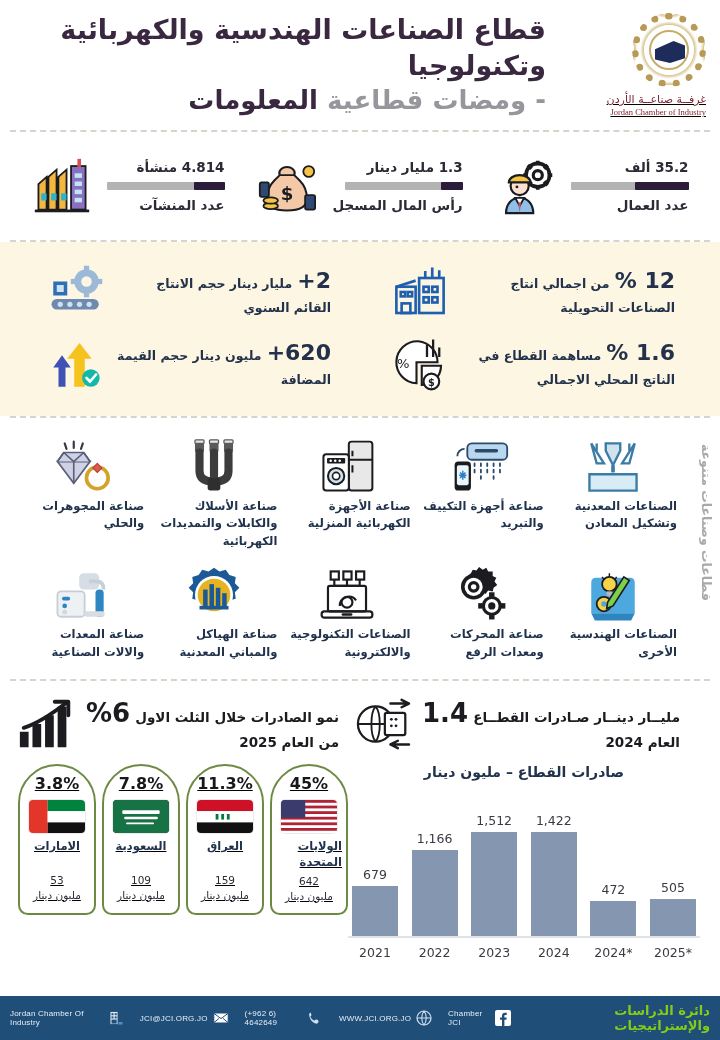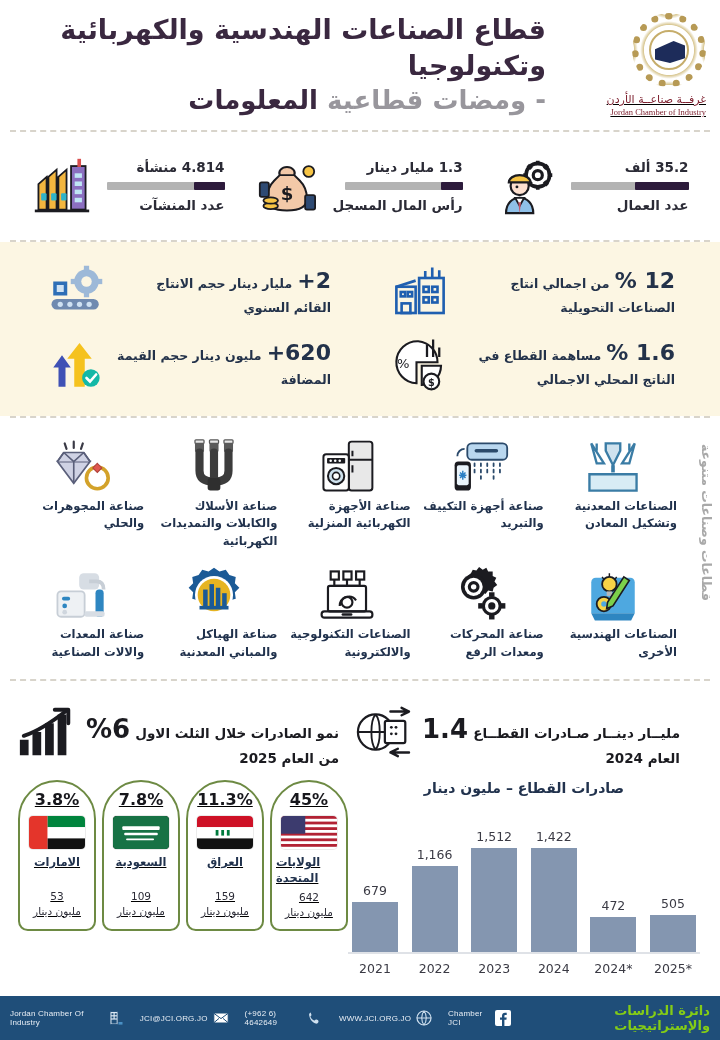--- a/index.html
+++ b/index.html
@@ -77,34 +77,34 @@
     margin-top: 2px; font-size: 11.6px; font-weight: bold; color: #21324d;
     text-align: right; line-height: 1.5;
   }
 
   
   .exports { display: flex; padding: 8px 12px 10px; }
   .exp-left { width: 336px; }
   .exp-right { flex: 1; padding-right: 8px; }
 
   .exp-head { display: flex; align-items: center; justify-content: flex-end; gap: 8px; padding: 6px 4px 2px; }
-  .exp-head-txt { text-align: right; line-height: 1.45; margin-top: 16px; }
+  .exp-head-txt { text-align: right; line-height: 1.45; }
   .exp-head-num { font-size: 26px; font-weight: bold; color: #1b1b20; }
   .exp-head-lbl { font-size: 13.5px; font-weight: bold; color: #1b1b20; }
   .exp-head-ico { width: 62px; height: 52px; flex: none; }
 
   .countries { display: flex; gap: 6px; justify-content: flex-end; margin-top: 10px; }
   .country {
     width: 78px; border: 2px solid #6d8a43; border-radius: 40px 40px 10px 10px;
     padding: 8px 4px 9px; display: flex; flex-direction: column; align-items: center;
     background: #fff;
   }
   .country-pct { font-size: 16px; font-weight: bold; color: #17171c; }
   .flag { width: 56px; height: 33px; margin: 7px 0 6px; border-radius: 4px; overflow: hidden; position: relative; box-shadow: 0 0 0 1px rgba(0,0,0,.08); }
-  .country-name { font-size: 11.5px; font-weight: bold; color: #21324d; text-align: left; line-height: 1.35; min-height: 30px; }
+  .country-name { font-size: 11.5px; font-weight: bold; color: #21324d; text-align: right; line-height: 1.35; min-height: 30px; }
   .country-val { font-size: 10.5px; color: #2b2b36; text-align: center; line-height: 1.4; margin-top: 4px; }
 
   .chart-title { font-size: 14px; font-weight: bold; color: #21324d; text-align: center; margin: 10px 0 2px; }
   .chart { position: relative; height: 168px; margin-top: 8px; }
   .bars { display: flex; align-items: flex-end; justify-content: space-between; height: 150px; padding: 0 4px; border-bottom: 2px solid #dfe2e7; }
   .bcol { width: 46px; display: flex; flex-direction: column; align-items: center; justify-content: flex-end; height: 100%; }
   .bval { font-size: 12.5px; color: #3a3a44; margin-bottom: 4px; margin-top: 25px; }
   .bar { width: 46px; background: #8496b0; }
   .xlabels { display: flex; justify-content: space-between; padding: 7px 4px 0; }
   .xlab { width: 46px; text-align: center; font-size: 12.5px; color: #3a3a44; }

